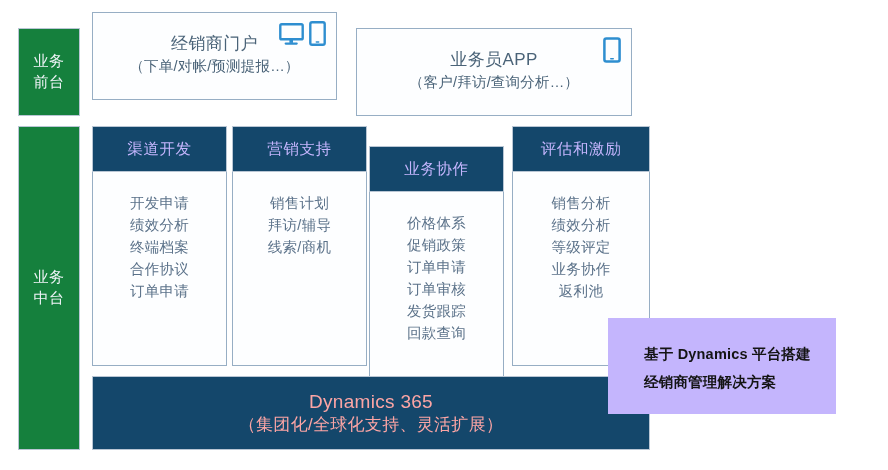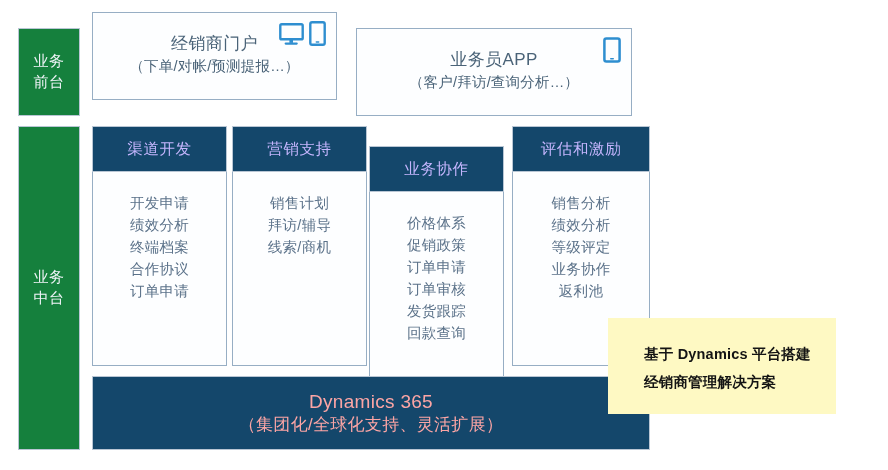--- a/index.html
+++ b/index.html
@@ -154,21 +154,21 @@
     margin-top: 1px;
   }
 
   
   .callout {
     position: absolute;
     left: 608px;
     top: 318px;
     width: 228px;
     height: 96px;
-    background: #fef9c3;
+    background: #c4b5fd;
     box-sizing: border-box;
     padding: 22px 0 0 36px;
   }
   .callout-line {
     font-size: 14.5px;
     font-weight: bold;
     color: #141414;
     line-height: 1.95;
     letter-spacing: 0.2px;
     white-space: nowrap;

